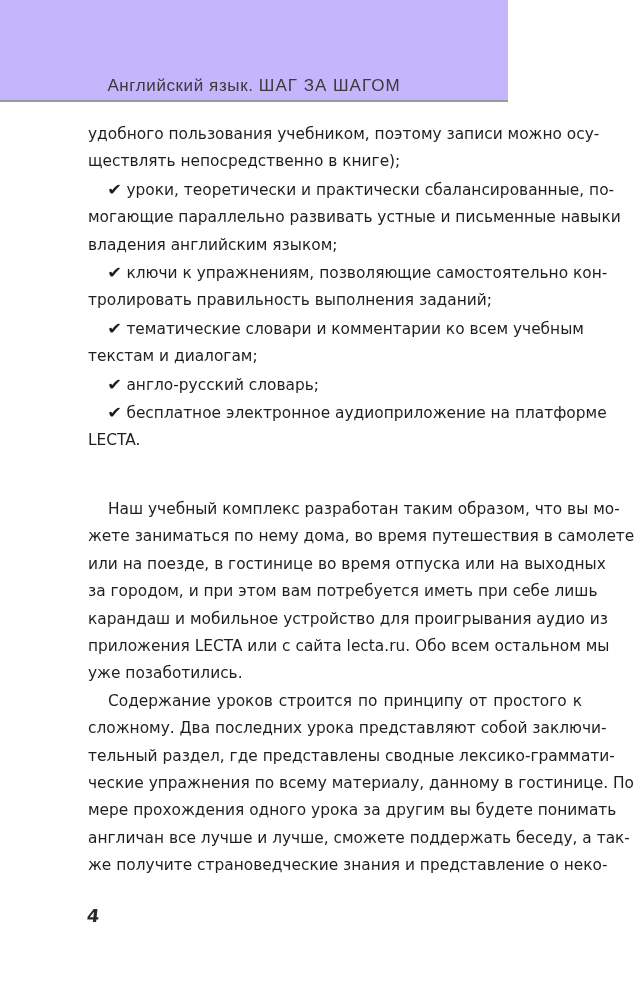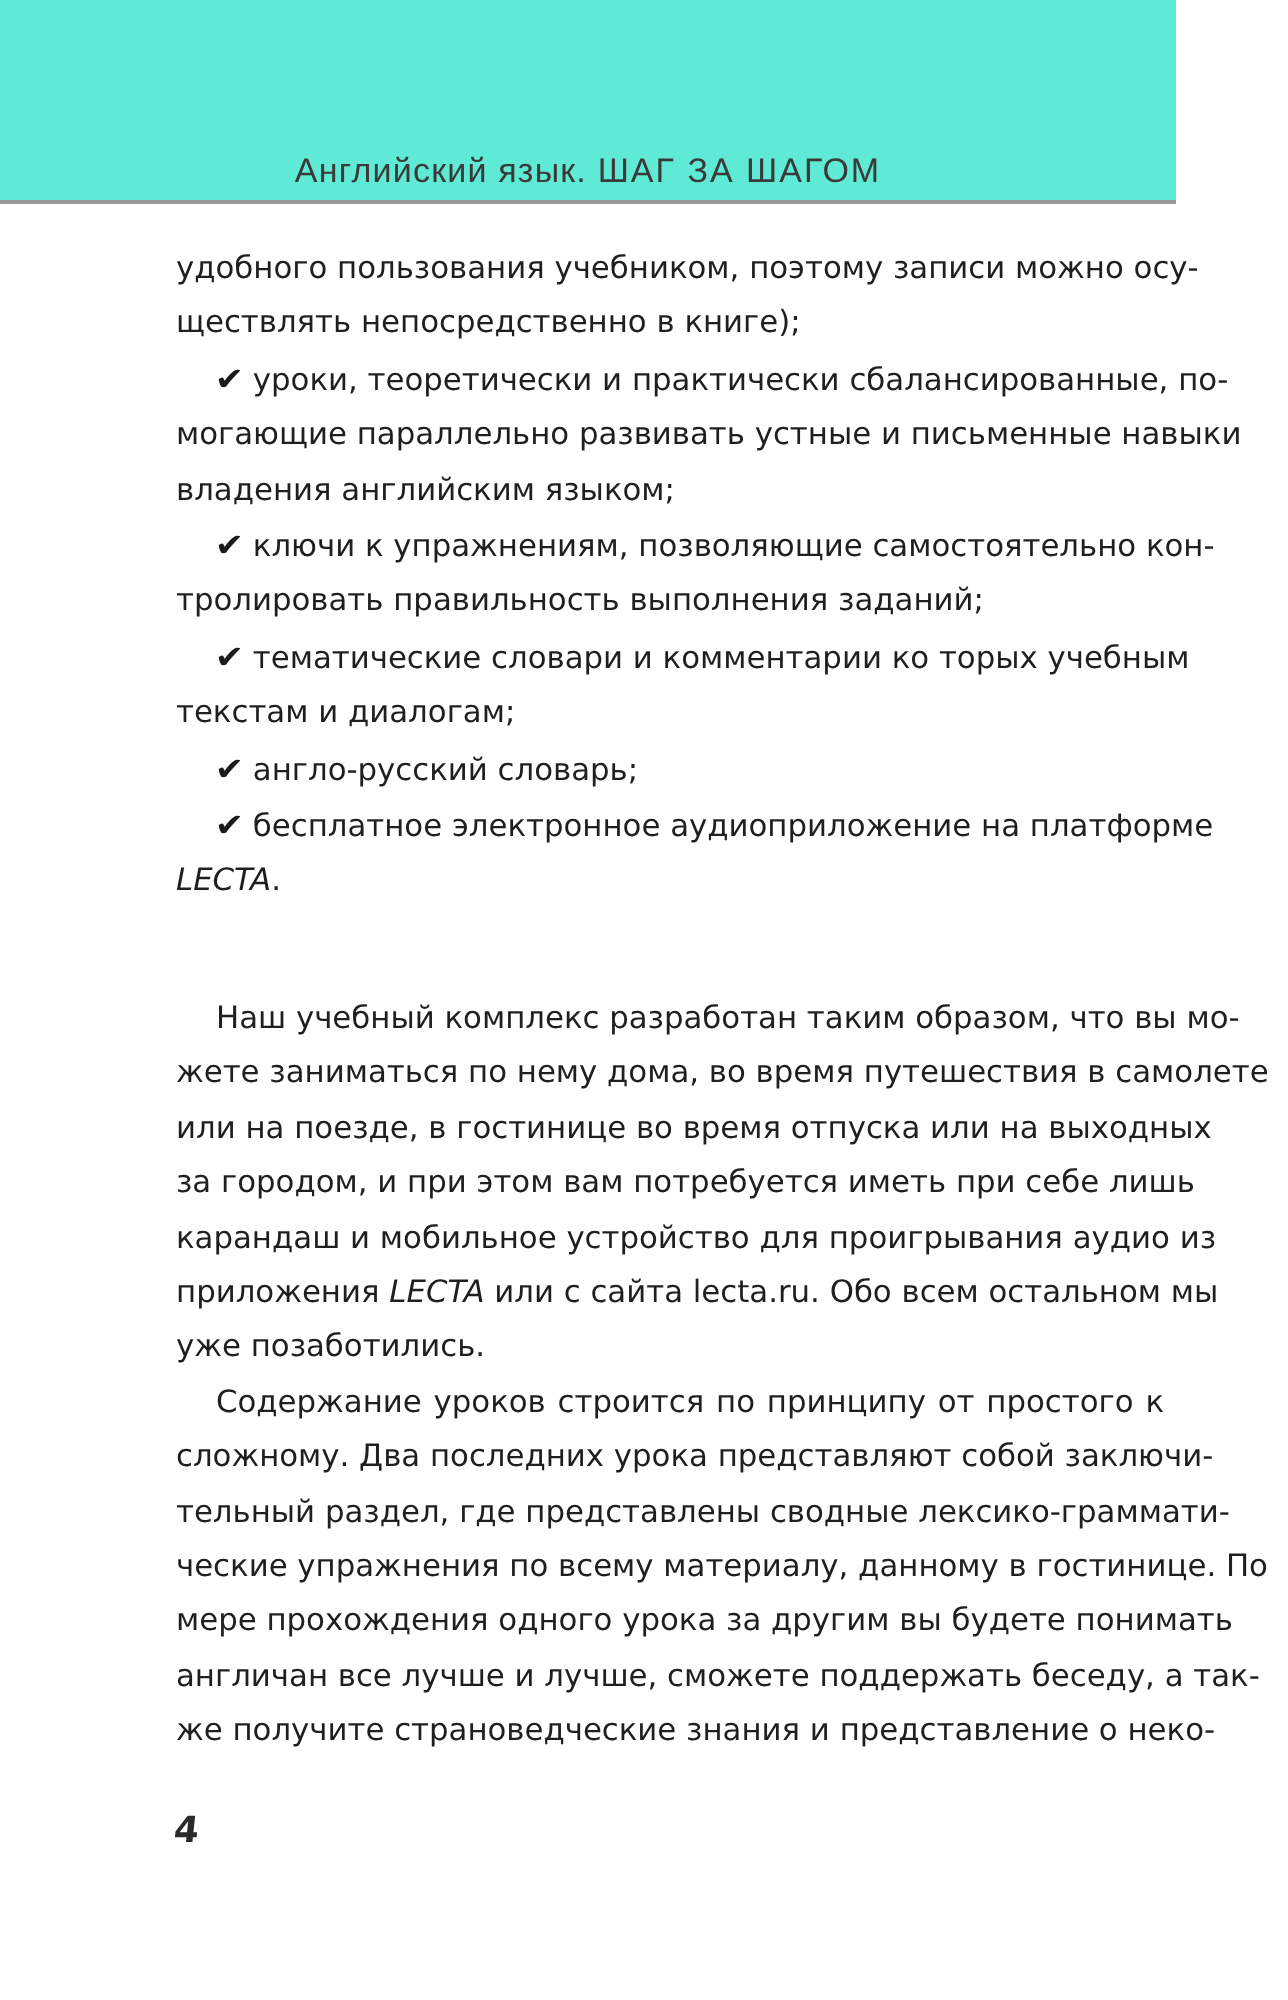--- a/index.html
+++ b/index.html
@@ -11,23 +11,23 @@
       width: 644px;
       height: 1000px;
       position: relative;
       overflow: hidden;
       font-family: "DejaVu Sans", "Liberation Sans", sans-serif;
       color: #1f1f1f;
     }
     .header-band {
       position: absolute;
       left: 0; top: 0;
-      width: 588px;
+      width: 508px;
       height: 100px;
-      background: #5eead4;
+      background: #c4b5fd;
       border-bottom: 2px solid #9a9a9a;
     }
     .running-title {
       position: absolute;
       left: 0; right: 0;
       top: 76px;
       text-align: center;
       font-family: "Liberation Sans", sans-serif;
       font-size: 17px;
       letter-spacing: 0.6px;
@@ -60,21 +60,21 @@
     .indent {
       padding-left: 20px;
     }
     .check {
       display: inline-block;
       font-size: 16px;
       color: #1a1a1a;
       margin-right: 5px;
       transform: scaleX(1.1);
     }
-    .italic { font-style: italic; }
+    .italic { }
     .gap { height: 41px; }
     .page-number {
       position: absolute;
       left: 87px;
       top: 905px;
       font-family: "DejaVu Sans", sans-serif;
       font-weight: bold;
       font-size: 18px;
       color: #2a2a2a;
       transform: skewX(-6deg);
@@ -107,21 +107,21 @@
 
   <div>
     <span class="line indent">
       <span class="check">✔</span><span>ключи к упражнениям, позволяющие самостоятельно кон-</span>
     </span>
     <span class="line last">тролировать правильность выполнения заданий;</span>
   </div>
 
   <div>
     <span class="line indent">
-      <span class="check">✔</span><span>тематические словари и комментарии ко торых учебным</span>
+      <span class="check">✔</span><span>тематические словари и комментарии ко всем учебным</span>
     </span>
     <span class="line last">текстам и диалогам;</span>
   </div>
 
   <div>
     <span class="line indent last">
       <span class="check">✔</span><span>англо-русский словарь;</span>
     </span>
   </div>
 

